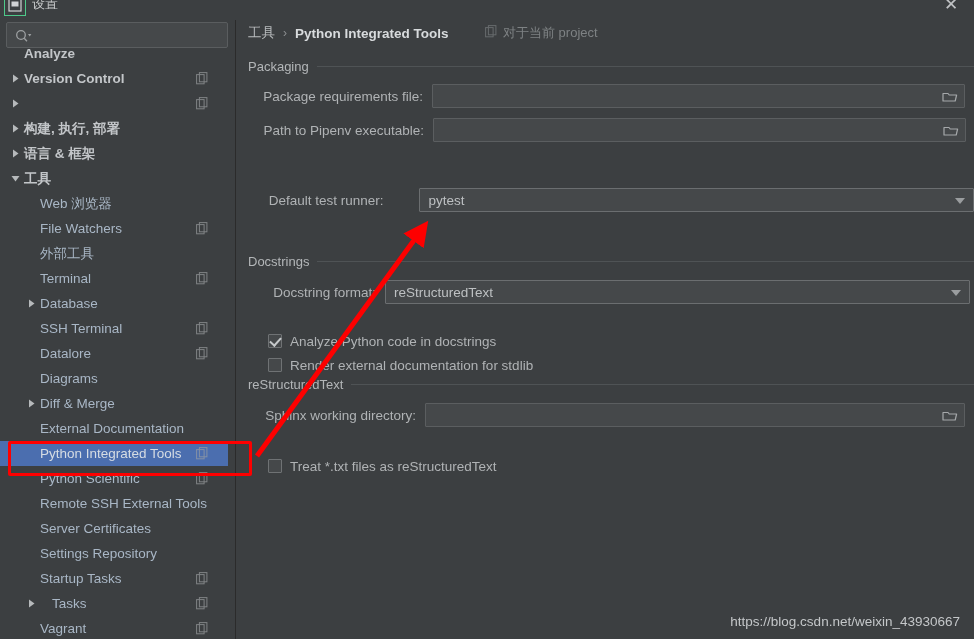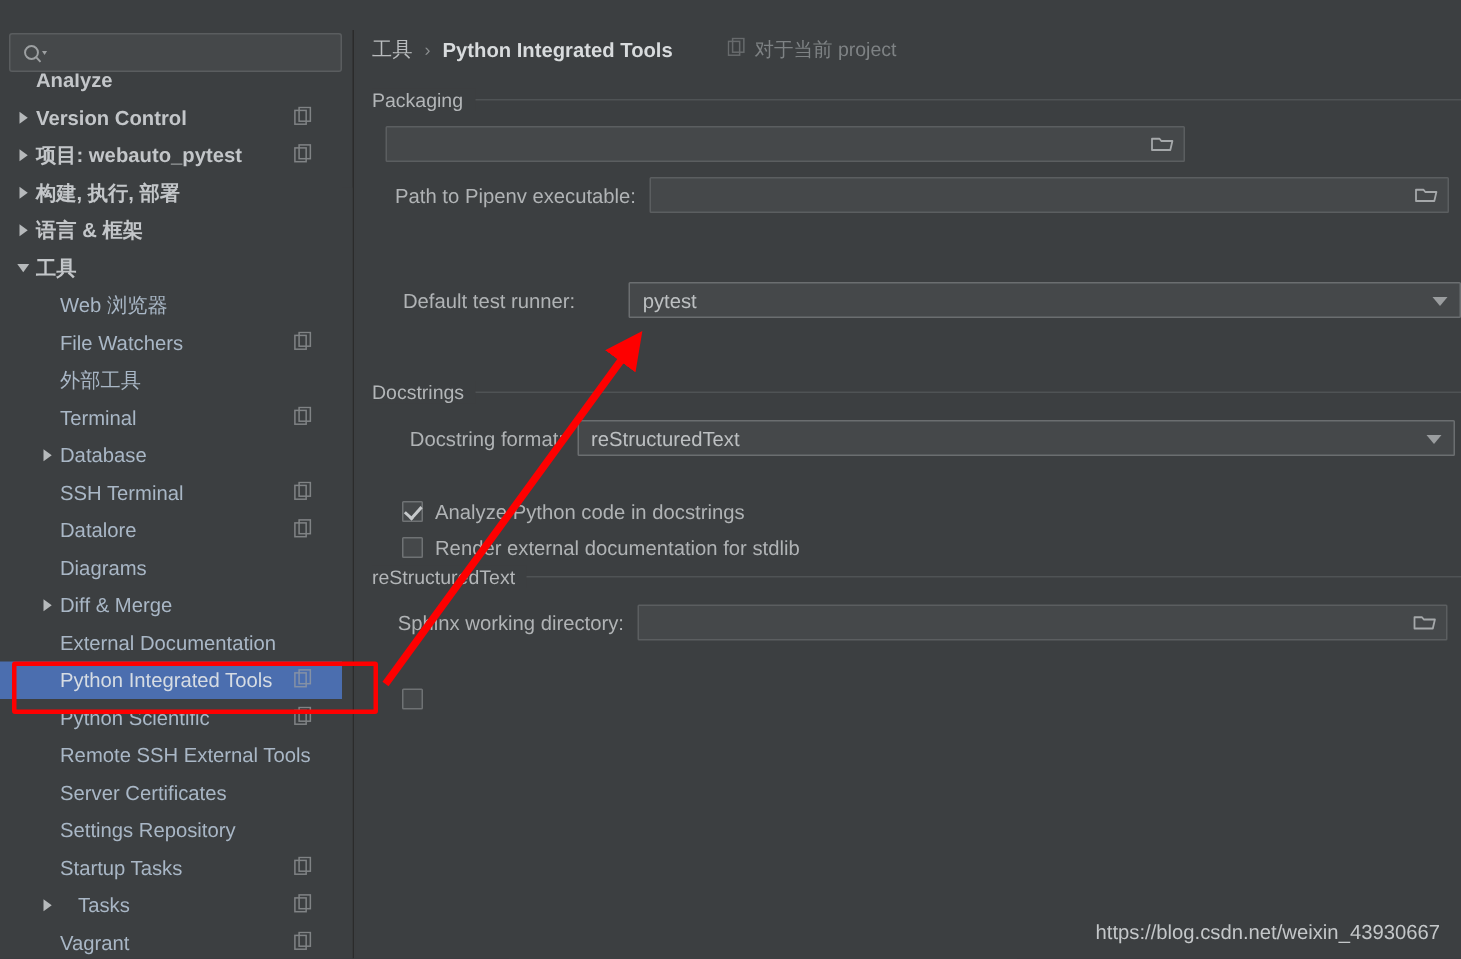--- a/index.html
+++ b/index.html
@@ -243,20 +243,30 @@
     width: 244px; height: 35px;
     border: 3px solid #fe0000;
     border-radius: 2px;
   }
 </style>
 </head>
 <body>
 
 <div id="root">
 
+  <div class="titlebar">
+    <div class="titlebar-icon">
+      <svg width="14" height="14" viewBox="0 0 14 14" aria-hidden="true">
+        <rect x="1" y="1" width="12" height="12" fill="#3c3f41" stroke="#d0d2d4" stroke-width="1.2"></rect>
+        <rect x="3.5" y="3.5" width="7" height="5" fill="#d0d2d4"></rect>
+      </svg>
+    </div>
+    <div class="titlebar-title">设置</div>
+    <div class="titlebar-close">✕</div>
+  </div>
 
   <div class="sidebar">
 
     <div class="search-wrap">
       <div class="search-box">
         <span class="search-icon">
           <svg width="17" height="15" viewBox="0 0 17 15" aria-hidden="true">
             <circle cx="6" cy="6" r="4.3" fill="none" stroke="#9da0a2" stroke-width="1.3"></circle>
             <line x1="9.2" y1="9.2" x2="12" y2="12.2" stroke="#9da0a2" stroke-width="1.3"></line>
             <path d="M13 5 L16.4 5 L14.7 7.6 Z" fill="#9da0a2"></path>
@@ -282,21 +292,20 @@
                 <rect x="0.6" y="2.6" width="7.5" height="9.2" fill="none" stroke="#9da0a2" stroke-width="1"></rect>
                 <rect x="3.4" y="0.6" width="7.5" height="9.2" fill="none" stroke="#9da0a2" stroke-width="1"></rect>
               </svg></span>
           </div>
           <div class="tree-row bold" style="position: absolute; top: 42px;">
             <span class="arrow" style="left: 8px;">
               <svg width="9" height="9" viewBox="0 0 9 9">
                 <path d="M2 0.5 L7.5 4.5 L2 8.5 Z" fill="#b6b9bb"></path>
               </svg>
             </span>
-            <span class="label" style="margin-left: 24px;">项目: webauto_pytest</span>
             <span class="copy-icon"><svg width="13" height="13" viewBox="0 0 13 13">
                 <rect x="0.6" y="2.6" width="7.5" height="9.2" fill="none" stroke="#9da0a2" stroke-width="1"></rect>
                 <rect x="3.4" y="0.6" width="7.5" height="9.2" fill="none" stroke="#9da0a2" stroke-width="1"></rect>
               </svg></span>
           </div>
           <div class="tree-row bold" style="position: absolute; top: 67px;">
             <span class="arrow" style="left: 8px;">
               <svg width="9" height="9" viewBox="0 0 9 9">
                 <path d="M2 0.5 L7.5 4.5 L2 8.5 Z" fill="#b6b9bb"></path>
               </svg>
@@ -451,20 +460,21 @@
     </div>
 
     <div class="section" style="top:37px;">
       <div class="section-head">
         <span class="section-title">Packaging</span>
         <span class="section-rule"></span>
       </div>
     </div>
 
     <div class="field-row" style="left:11px; top:64px; width:726px;">
+      <span class="field-label" style="width:175px;">Package requirements file:</span>
       <span class="text-field" style="margin-left:9px; width:533px;">
         <span class="browse-icon">
           <svg width="16" height="13" viewBox="0 0 16 13" aria-hidden="true">
             <path d="M1 3.5 L6 3.5 L7.2 5 L14.6 5 L13.2 11 L1 11 Z" fill="none" stroke="#b6b9bb" stroke-width="1.2" stroke-linejoin="round"></path>
           </svg>
         </span>
       </span>
     </div>
 
     <div class="field-row" style="left:12px; top:98px; width:726px;">
@@ -525,20 +535,21 @@
         <span class="browse-icon">
           <svg width="16" height="13" viewBox="0 0 16 13" aria-hidden="true">
             <path d="M1 3.5 L6 3.5 L7.2 5 L14.6 5 L13.2 11 L1 11 Z" fill="none" stroke="#b6b9bb" stroke-width="1.2" stroke-linejoin="round"></path>
           </svg>
         </span>
       </span>
     </div>
 
     <div class="check-row" style="left:31px; top:436px;">
       <span class="checkbox"></span>
+      <span class="check-label">Treat *.txt files as reStructuredText</span>
     </div>
 
     <div class="watermark">https://blog.csdn.net/weixin_43930667</div>
   </div>
 
   <div class="overlay">
     <div class="anno-rect"></div>
     <svg width="974" height="639" style="position:absolute;left:0;top:0;">
       <defs>
         <marker id="ah" markerWidth="5" markerHeight="5" refX="2.2" refY="2.5" orient="auto">

